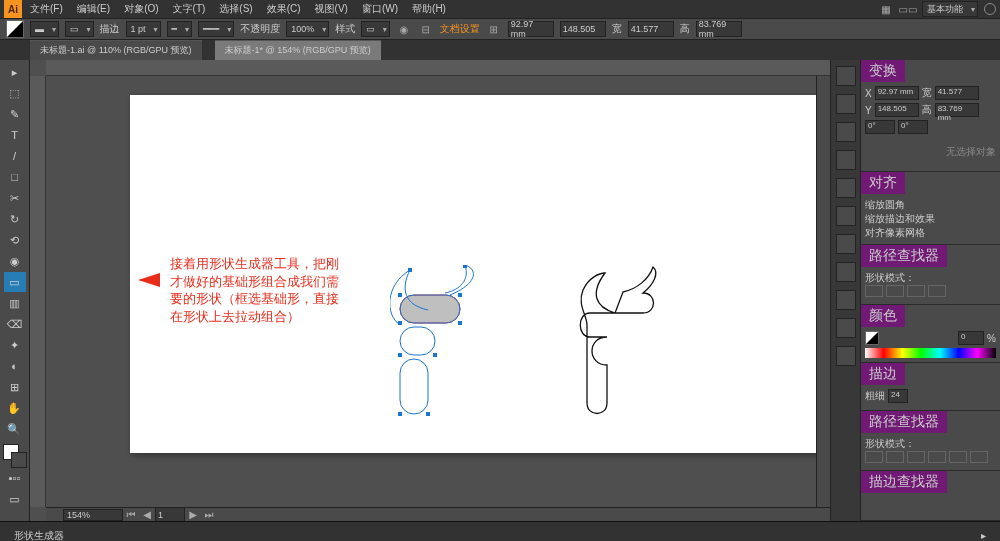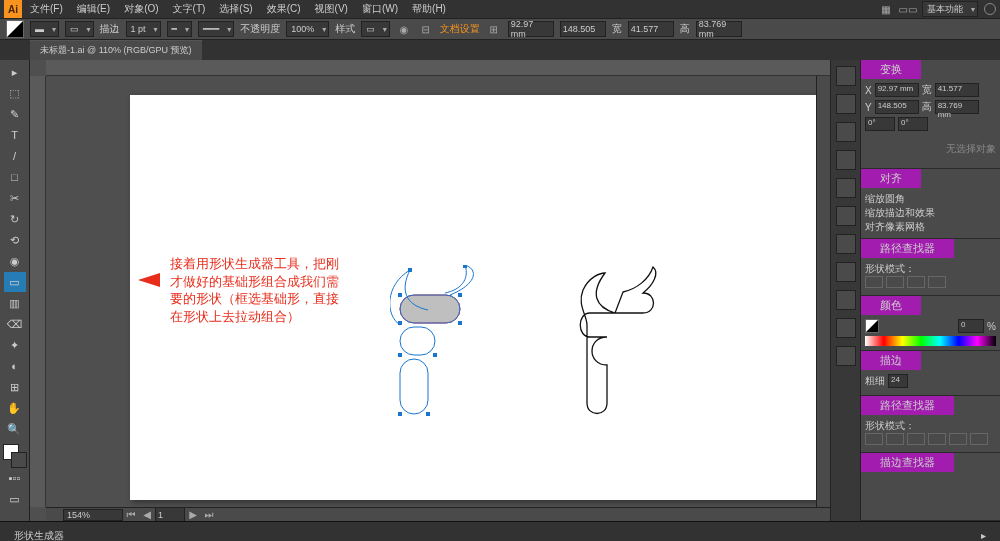--- a/index.html
+++ b/index.html
@@ -21,33 +21,33 @@
 .mainrow{display:flex;height:461px}
 .toolcol{width:30px;background:#4a4a4a;border-right:1px solid #222;display:flex;flex-direction:column;align-items:center;padding-top:2px}
 .tool{width:22px;height:20px;display:flex;align-items:center;justify-content:center;font-size:11px;color:#ccc;cursor:pointer;margin-bottom:1px}
 .tool.hot{background:#267cb5}
 .toolcol .colors{margin-top:4px;position:relative;width:24px;height:24px}
 .toolcol .colors .fg{position:absolute;left:0;top:0;width:16px;height:16px;background:#fff;border:1px solid #222}
 .toolcol .colors .bg{position:absolute;right:0;bottom:0;width:16px;height:16px;background:#4a4a4a;border:1px solid #222}
 .canvaswrap{flex:1;background:#4f4f4f;position:relative;overflow:hidden}
 .rulerH{position:absolute;left:16px;right:0;top:0;height:16px;background:#5a5a5a;border-bottom:1px solid #333}
 .rulerV{position:absolute;left:0;top:16px;bottom:14px;width:16px;background:#5a5a5a;border-right:1px solid #333}
-.artboard{position:absolute;left:100px;top:35px;width:730px;height:405px;background:#fff;box-shadow:2px 2px 6px rgba(0,0,0,.4)}
+.artboard{position:absolute;left:100px;top:35px;width:730px;height:358px;background:#fff;box-shadow:2px 2px 6px rgba(0,0,0,.4)}
 .annot{position:absolute;left:40px;top:160px;width:180px;color:#e92d1c;font-size:13px;line-height:1.35;font-weight:500}
 .arrow{position:absolute;left:8px;top:178px;width:0;height:0;border-top:7px solid transparent;border-bottom:7px solid transparent;border-right:22px solid #e92d1c}
 .shapeA{position:absolute;left:260px;top:170px}
 .shapeB{position:absolute;left:445px;top:170px}
 .scrollH{position:absolute;left:16px;right:0;bottom:0;height:14px;background:#4a4a4a;border-top:1px solid #222;display:flex;align-items:center}
 .scrollH .zoom{width:60px;background:#383838;border:1px solid #222;height:12px;margin-left:17px;font-size:9px;padding:0 3px}
 .scrollV{position:absolute;right:0;top:16px;bottom:14px;width:14px;background:#4a4a4a;border-left:1px solid #222}
 .dockcol{width:30px;background:#383838;border-left:1px solid #222;display:flex;flex-direction:column;align-items:center;padding-top:6px;gap:8px}
 .dockcol .di{width:20px;height:20px;background:#4a4a4a;border:1px solid #222}
 .panels{width:140px;background:#4a4a4a;border-left:1px solid #222;display:flex;flex-direction:column}
 .panel{border-bottom:1px solid #2a2a2a}
-.ptab{background:#a21caf;padding:2px 19px;font-size:11px;display:inline-block}
+.ptab{background:#701a75;padding:2px 8px;font-size:14px;display:inline-block}
 .pbody{padding:4px;font-size:9px;background:#4a4a4a}
 .prow{display:flex;gap:3px;margin-bottom:3px;align-items:center}
 .pin{background:#383838;border:1px solid #222;height:14px;width:44px;font-size:8px;padding:0 2px}
 .status{height:28px;background:#323232;border-top:1px solid #111;display:flex;align-items:center;padding:0 6px;font-size:9px;color:#999}
 .status .sb{padding:0 8px}
 .pillbtn{width:18px;height:12px;border:1px solid #666;display:inline-block;background:#4a4a4a}
 </style>
 </head>
 <body>
 
@@ -89,20 +89,21 @@
   <span class="numbox">92.97 mm</span>
   <span class="numbox">148.505</span>
   <span>宽</span>
   <span class="numbox">41.577 </span>
   <span>高</span>
   <span class="numbox">83.769 mm</span>
 </div>
 
 <div class="tabstrip">
   <div class="tab">未标题-1.ai @ 110% (RGB/GPU 预览)</div>
+  <div class="tab active">未标题-1* @ 154% (RGB/GPU 预览)</div>
 </div>
 
 <div class="mainrow">
 
   <div class="toolcol">
     <div class="tool">▸</div>
     <div class="tool">⬚</div>
     <div class="tool">✎</div>
     <div class="tool">T</div>
     <div class="tool">/</div>

